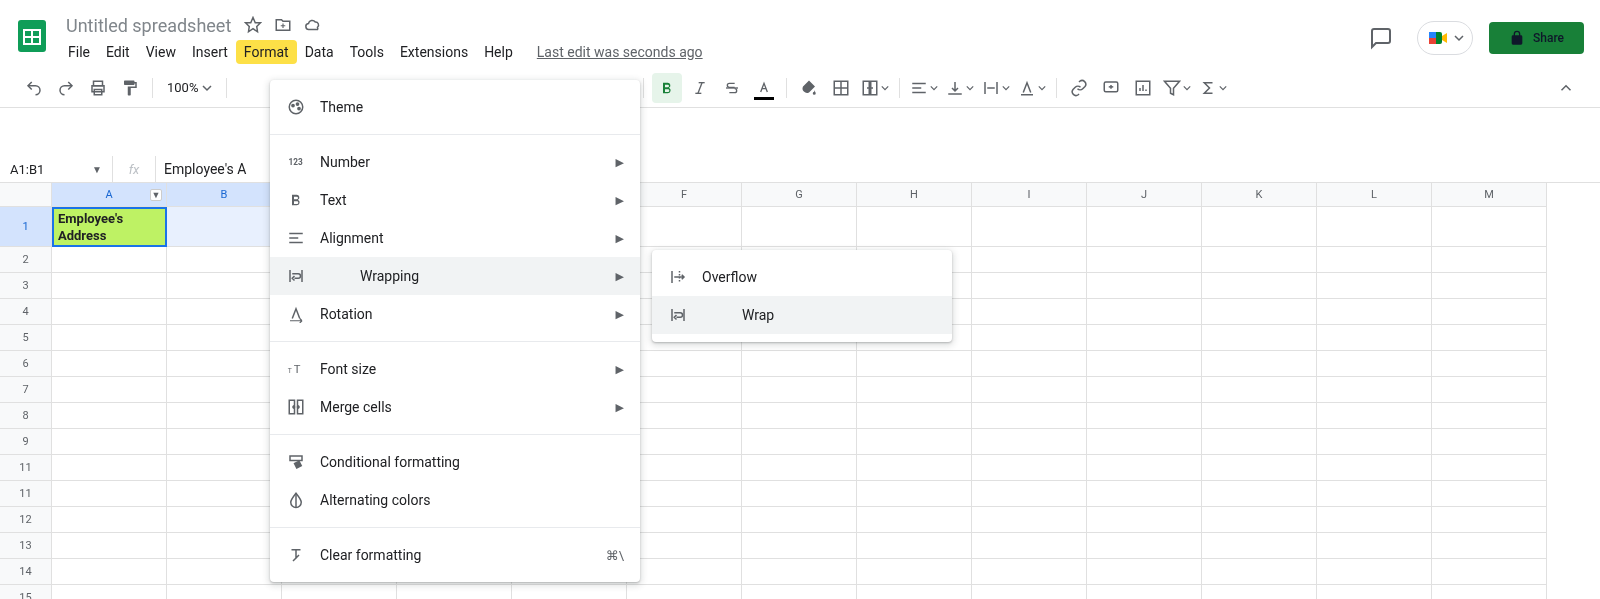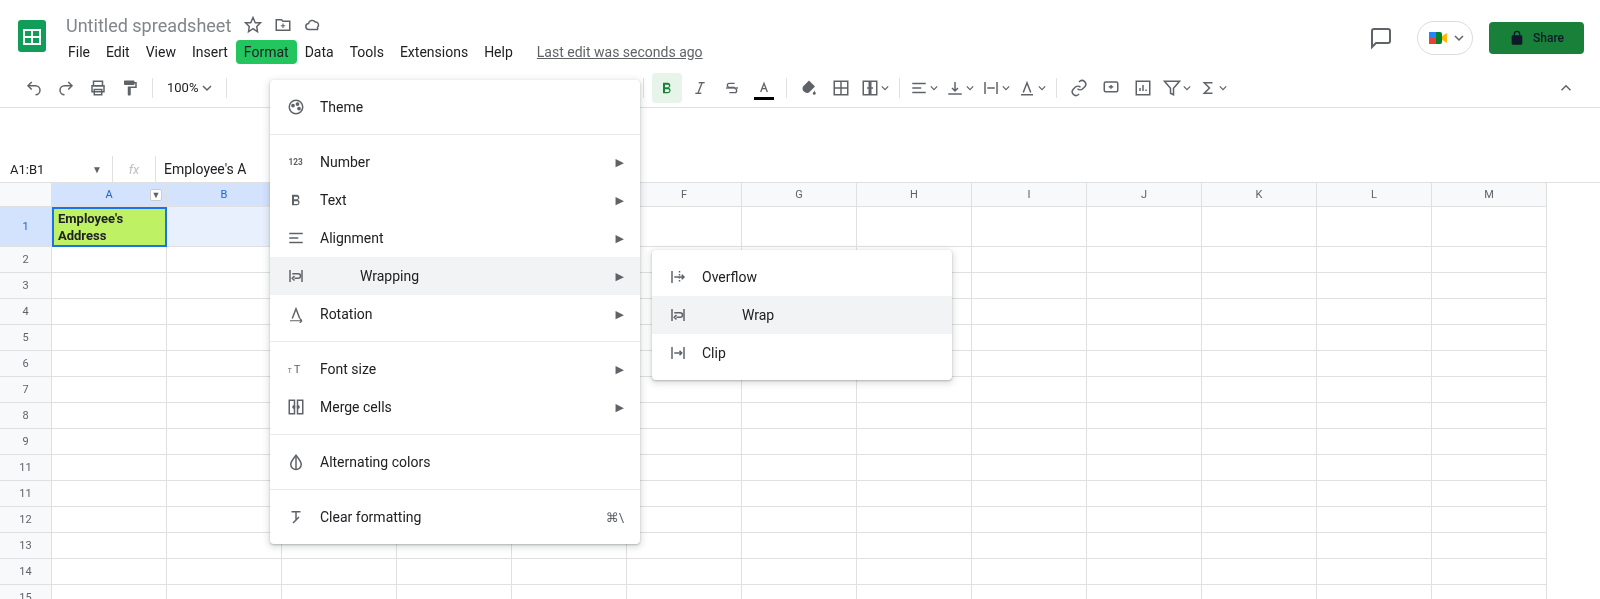--- a/index.html
+++ b/index.html
@@ -9,21 +9,21 @@
     .header { display: flex; align-items: flex-start; padding: 8px 16px 0 12px; height: 64px; }
     .logo { width: 40px; height: 40px; margin-top: 8px; display: flex; align-items: center; justify-content: center; }
     .logo svg { width: 36px; height: 36px; }
     .title-area { flex: 1; margin-left: 8px; }
     .title-row { display: flex; align-items: center; height: 28px; padding-top: 6px; }
     .doc-title { font-size: 18px; color: #80868b; padding: 2px 6px; }
     .title-icons { display: flex; gap: 10px; margin-left: 6px; color: #5f6368; }
     .title-icons span { display: flex; align-items: center; justify-content: center; width: 20px; height: 20px; }
     .menu-bar { display: flex; align-items: center; height: 28px; margin-top: 2px; }
     .menu-item { padding: 4px 8px; font-size: 14px; color: #202124; cursor: pointer; border-radius: 4px; }
-    .menu-item.active { background: #22c55e; }
+    .menu-item.active { background: #fde047; }
     .last-edit { font-size: 14px; color: #5f6368; text-decoration: underline; margin-left: 16px; cursor: pointer; }
     .header-right { display: flex; align-items: center; gap: 16px; margin-top: 10px; }
     .icon-btn { width: 40px; height: 40px; display: flex; align-items: center; justify-content: center; color: #5f6368; cursor: pointer; border-radius: 50%; }
     .meet-btn { display: flex; align-items: center; gap: 4px; padding: 4px 8px; border: 1px solid #dadce0; border-radius: 20px; cursor: pointer; }
     .share-btn { background: #188038; color: #0f172a; padding: 8px 20px; border-radius: 4px; font-size: 12px; font-weight: 500; display: flex; align-items: center; gap: 8px; cursor: pointer; }
     
     
     .toolbar { display: flex; align-items: center; height: 40px; padding: 0 20px; border-bottom: 1px solid #e0e0e0; gap: 4px; margin-top: 4px; }
     .tool-btn { height: 28px; min-width: 28px; display: flex; align-items: center; justify-content: center; color: #5f6368; cursor: pointer; border-radius: 2px; padding: 0 2px; }
     .tool-btn.bold-active { background: #e6f4ea; color: #188038; border-radius: 4px; width: 30px; height: 30px; }
@@ -684,20 +684,29 @@
           <path d="M7 12h3 M14 12h3 M8 10l2 2-2 2 M16 10l-2 2 2 2"></path>
         </svg>
       </span>
     <span>Merge cells</span>
     <span class="dd-arrow">▶</span>
   </div>
   <div class="dd-sep"></div>
   <div class="dd-item">
     <span class="dd-icon">
         <svg width="18" height="18" viewBox="0 0 24 24" fill="none" stroke="currentColor" stroke-width="2">
+          <rect x="4" y="4" width="16" height="6"></rect>
+          <path d="M10 14 l3 6 l6-3 l-3-6z" fill="currentColor"></path>
+        </svg>
+      </span>
+    <span>Conditional formatting</span>
+  </div>
+  <div class="dd-item">
+    <span class="dd-icon">
+        <svg width="18" height="18" viewBox="0 0 24 24" fill="none" stroke="currentColor" stroke-width="2">
           <path d="M12 3 C8 8 5 12 5 15 a7 7 0 0 0 14 0 c0-3-3-7-7-12z"></path>
           <path d="M12 3 C12 8 12 22 12 22"></path>
         </svg>
       </span>
     <span>Alternating colors</span>
   </div>
   <div class="dd-sep"></div>
   <div class="dd-item">
     <span class="dd-icon">
         <svg width="18" height="18" viewBox="0 0 24 24" fill="none" stroke="currentColor" stroke-width="2">
@@ -723,23 +732,13 @@
   <div class="dd-item hover">
     <span class="dd-icon">
         <svg width="18" height="18" viewBox="0 0 24 24" fill="none" stroke="currentColor" stroke-width="2">
           <line x1="4" y1="4" x2="4" y2="20"></line>
           <line x1="20" y1="4" x2="20" y2="20"></line>
           <path d="M7 9 h8 a3 3 0 0 1 0 6 h-5 M10 12 l-3 3 l3 3"></path>
         </svg>
       </span>
     <span>Wrap</span>
   </div>
-  <div class="dd-item">
-    <span class="dd-icon">
-        <svg width="18" height="18" viewBox="0 0 24 24" fill="none" stroke="currentColor" stroke-width="2">
-          <line x1="4" y1="4" x2="4" y2="20"></line>
-          <line x1="20" y1="4" x2="20" y2="20"></line>
-          <path d="M7 12 h10 M14 9 l3 3 l-3 3"></path>
-        </svg>
-      </span>
-    <span>Clip</span>
-  </div>
 </div>
 
 </body></html>

